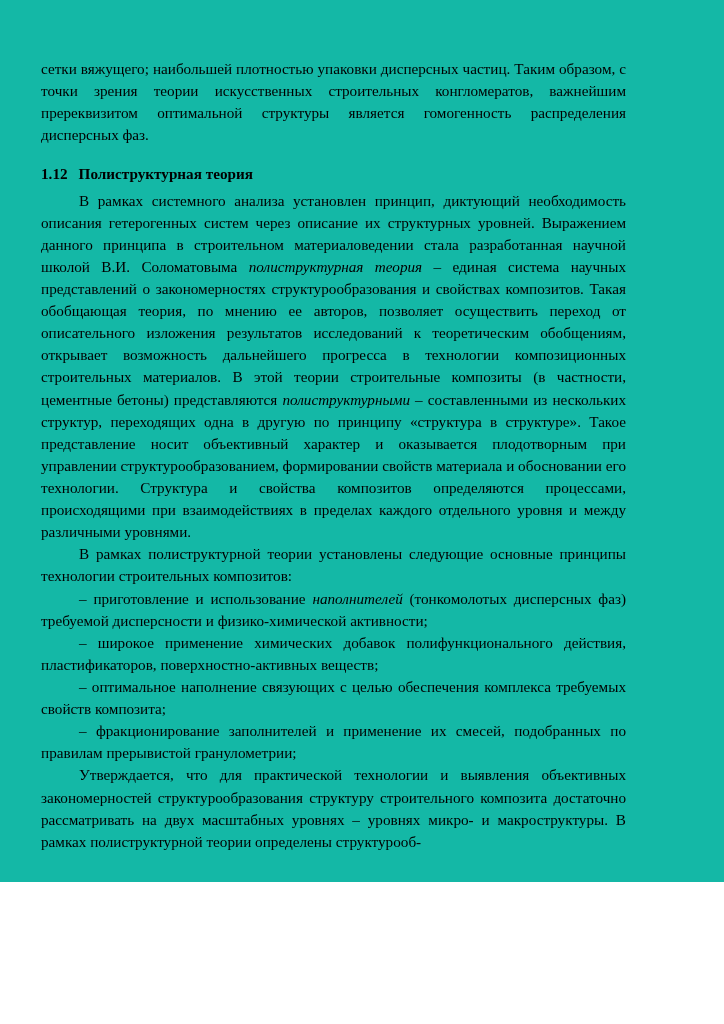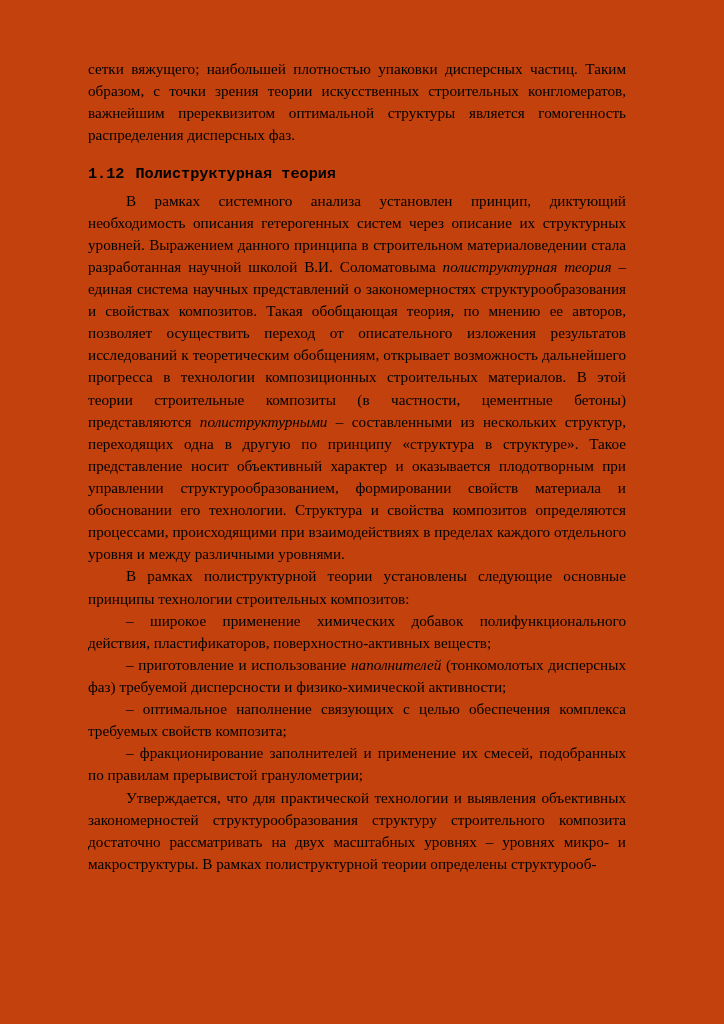--- a/index.html
+++ b/index.html
@@ -9,24 +9,24 @@
   }
   body {
     width: 724px;
     height: 1024px;
     font-family: "Liberation Serif", "DejaVu Serif", serif;
     color: #000000;
   }
   .page {
     position: relative;
     width: 724px;
-    height: 1024px;
+    height: 882px;
     box-sizing: border-box;
-    padding: 58px 98px 40px 88px;
-    background: #c2410c;
+    padding: 58px 98px 40px 41px;
+    background: #14b8a6;
   }
   .doc-body {
     font-size: 15.2px;
     line-height: 1.455;
     text-align: justify;
     text-justify: inter-word;
     -webkit-hyphens: manual;
     hyphens: manual;
   }
   p.para {
@@ -39,21 +39,20 @@
   p.para.dash {
     text-indent: 38px;
   }
   .section-heading {
     margin: 17px 0 0 0;
     font-weight: bold;
     font-size: 15.2px;
     line-height: 1.455;
     text-align: left;
     text-indent: 0;
-    font-family: Liberation Mono, monospace;
   }
   .section-heading .num {
     margin-right: 11px;
   }
   .spacer-after-heading {
     height: 4px;
   }
   em.it {
     font-style: italic;
   }
@@ -67,23 +66,23 @@
     <p class="para">сетки вяжущего; наибольшей плотностью упаковки дисперсных частиц. Таким образом, с точки зрения теории искусственных строительных конгломератов, важнейшим пререквизитом оптимальной структуры является гомогенность распределения дисперсных фаз.</p>
 
     <p class="section-heading"><span class="num">1.12</span><span>Полиструктурная теория</span></p>
 
     <div class="spacer-after-heading"></div>
 
     <p class="para indent">В рамках системного анализа установлен принцип, диктующий необходимость описания гетерогенных систем через описание их структурных уровней. Выражением данного принципа в строительном материаловедении стала разработанная научной школой В.И. Соломатовыма <em class="it">полиструктурная теория</em> – единая система научных представлений о закономерностях структурообразования и свойствах композитов. Такая обобщающая теория, по мнению ее авторов, позволяет осуществить переход от описательного изложения результатов исследований к теоретическим обобщениям, открывает возможность дальнейшего прогресса в технологии композиционных строительных материалов. В этой теории строительные композиты (в частности, цементные бетоны) представляются <em class="it">полиструктурными</em> – составленными из нескольких структур, переходящих одна в другую по принципу «структура в структуре». Такое представление носит объективный характер и оказывается плодотворным при управлении структурообразованием, формировании свойств материала и обосновании его технологии. Структура и свойства композитов определяются процессами, происходящими при взаимодействиях в пределах каждого отдельного уровня и между различными уровнями.</p>
 
     <p class="para indent">В рамках полиструктурной теории установлены следующие основные принципы технологии строительных композитов:</p>
 
+    <p class="para dash">– приготовление и использование <em class="it">наполнителей</em> (тонкомолотых дисперсных фаз) требуемой дисперсности и физико-химической активности;</p>
+
     <p class="para dash">– широкое применение химических добавок полифункционального действия, пластификаторов, поверхностно-активных веществ;</p>
-
-    <p class="para dash">– приготовление и использование <em class="it">наполнителей</em> (тонкомолотых дисперсных фаз) требуемой дисперсности и физико-химической активности;</p>
 
     <p class="para dash">– оптимальное наполнение связующих с целью обеспечения комплекса требуемых свойств композита;</p>
 
     <p class="para dash">– фракционирование заполнителей и применение их смесей, подобранных по правилам прерывистой гранулометрии;</p>
 
 
     <p class="para indent">Утверждается, что для практической технологии и выявления объективных закономерностей структурообразования структуру строительного композита достаточно рассматривать на двух масштабных уровнях – уровнях микро- и макроструктуры. В рамках полиструктурной теории определены структурооб-</p>
 
   </div>
 </div>

